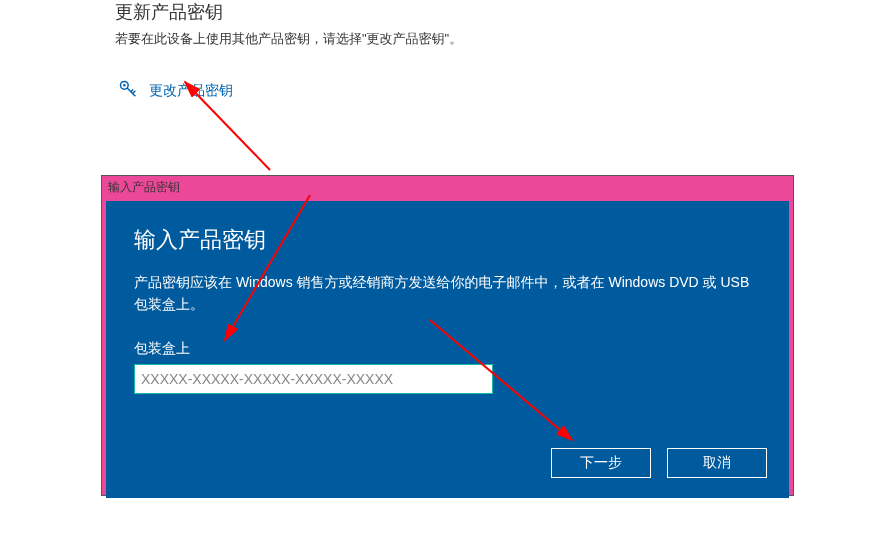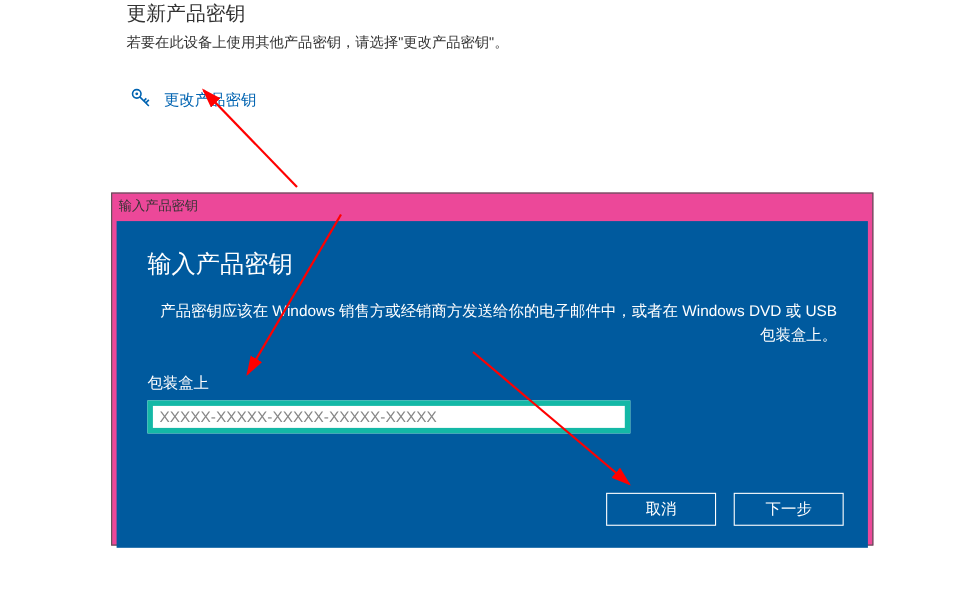--- a/index.html
+++ b/index.html
@@ -30,26 +30,26 @@
   .dialog-body {
     background: #005A9E;
     margin: 4px;
     margin-top: 2px;
     height: calc(100% - 22px);
     padding: 24px 28px 20px 28px;
     color: #fff;
     position: relative;
   }
   .dlg-heading { font-size: 22px; font-weight: normal; margin-bottom: 16px; }
-  .dlg-desc { font-size: 14px; line-height: 1.6; margin-bottom: 24px; text-align: right; }
+  .dlg-desc { font-size: 14px; line-height: 1.6; margin-bottom: 24px; }
   .dlg-label { font-size: 14px; margin-bottom: 6px; display: block; }
   .dlg-input {
-    width: 439px;
+    width: 359px;
     height: 30px;
-    border: 5px solid #14b8a6;
+    border: 1px solid #14b8a6;
     background: #fff;
     color: #888;
     font-size: 14px;
     padding: 0 6px;
     outline: none;
   }
   .dlg-input::placeholder { color: #888; }
 
   .dlg-buttons {
     position: absolute;
@@ -92,22 +92,22 @@
 </div>
 
 <div class="dialog">
   <div class="dialog-titlebar">输入产品密钥</div>
   <div class="dialog-body">
     <div class="dlg-heading">输入产品密钥</div>
     <div class="dlg-desc">产品密钥应该在 Windows 销售方或经销商方发送给你的电子邮件中，或者在 Windows DVD 或 USB 包装盒上。</div>
     <label class="dlg-label">包装盒上</label>
     <input class="dlg-input" type="text" placeholder="XXXXX-XXXXX-XXXXX-XXXXX-XXXXX" style="">
     <div class="dlg-buttons">
+      <button class="dlg-btn">下一步</button>
       <button class="dlg-btn">取消</button>
-      <button class="dlg-btn">下一步</button>
     </div>
   </div>
 </div>
 
 <svg class="arrows" width="881" height="557">
   <defs>
     <marker id="ah" markerWidth="10" markerHeight="10" refX="8" refY="3" orient="auto">
       <path d="M0,0 L9,3 L0,6 Z" fill="#ff0000"></path>
     </marker>
   </defs>

